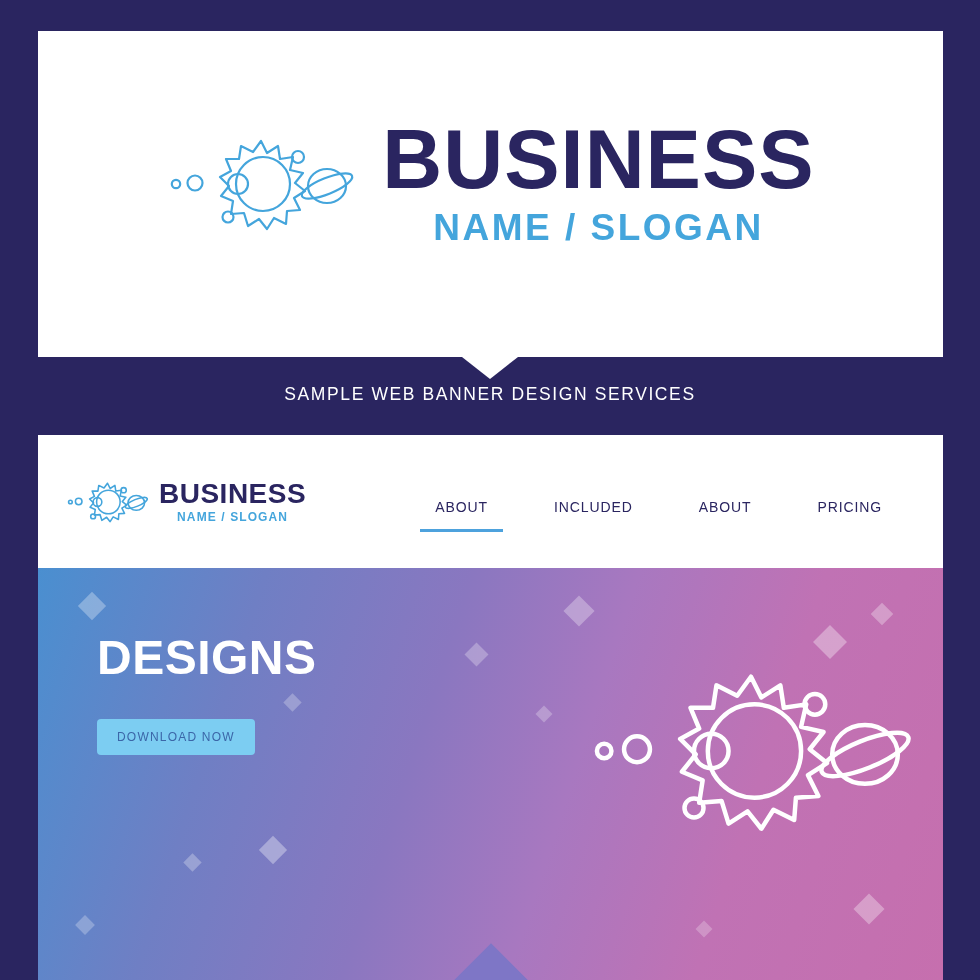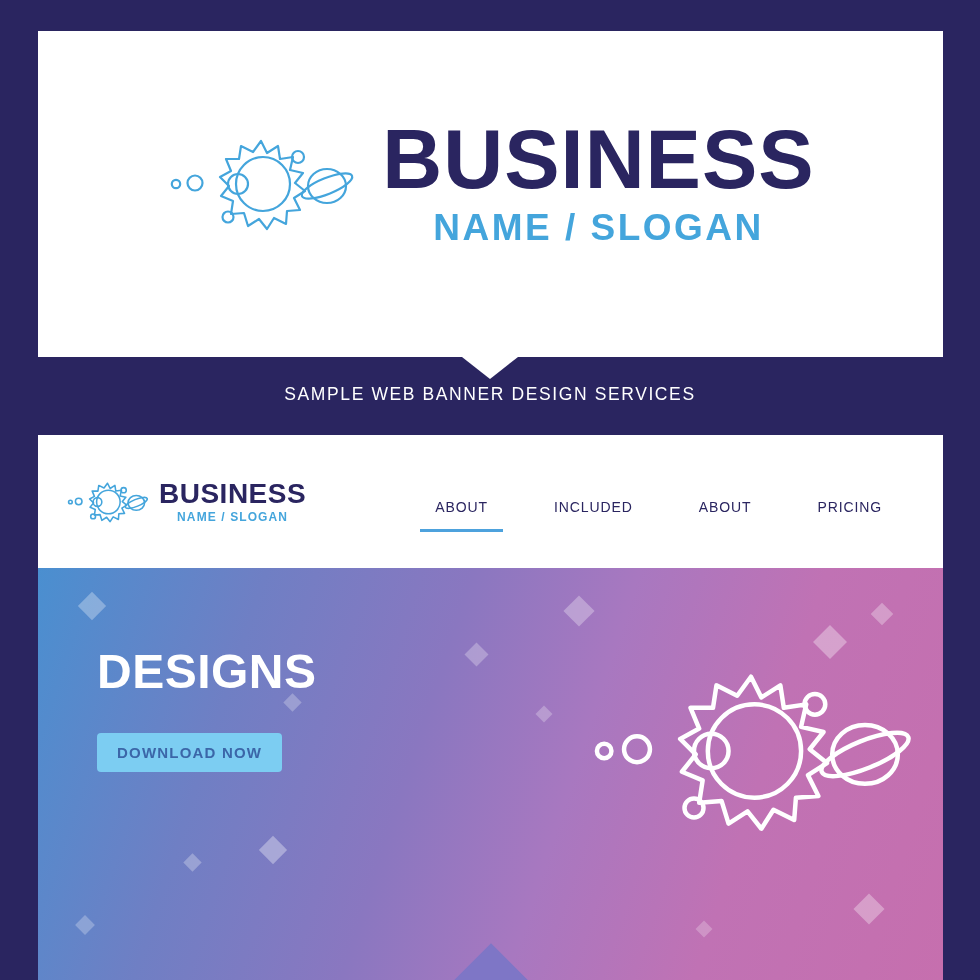--- a/index.html
+++ b/index.html
@@ -180,30 +180,30 @@
     font-size: 62px;
     font-weight: bold;
     letter-spacing: 0.5px;
     line-height: 1.06;
   }
   .hero-line2 {
     font-size: 48px;
     font-weight: bold;
     letter-spacing: 0.5px;
     line-height: 1.1;
-    margin-top: 16px;
+    margin-top: 2px;
   }
 
   .cta {
     display: inline-block;
     margin-top: 34px;
     background: #7ccdf2;
     color: #3b66a8;
-    font-size: 15px;
-    font-weight: bold;
+    font-size: 12px;
+    font-weight: normal;
     letter-spacing: 1.2px;
     padding: 11px 20px;
     border: none;
     border-radius: 4px;
     cursor: pointer;
     font-family: "Liberation Sans", sans-serif;
   }
 
   .hero-art {
     position: absolute;

